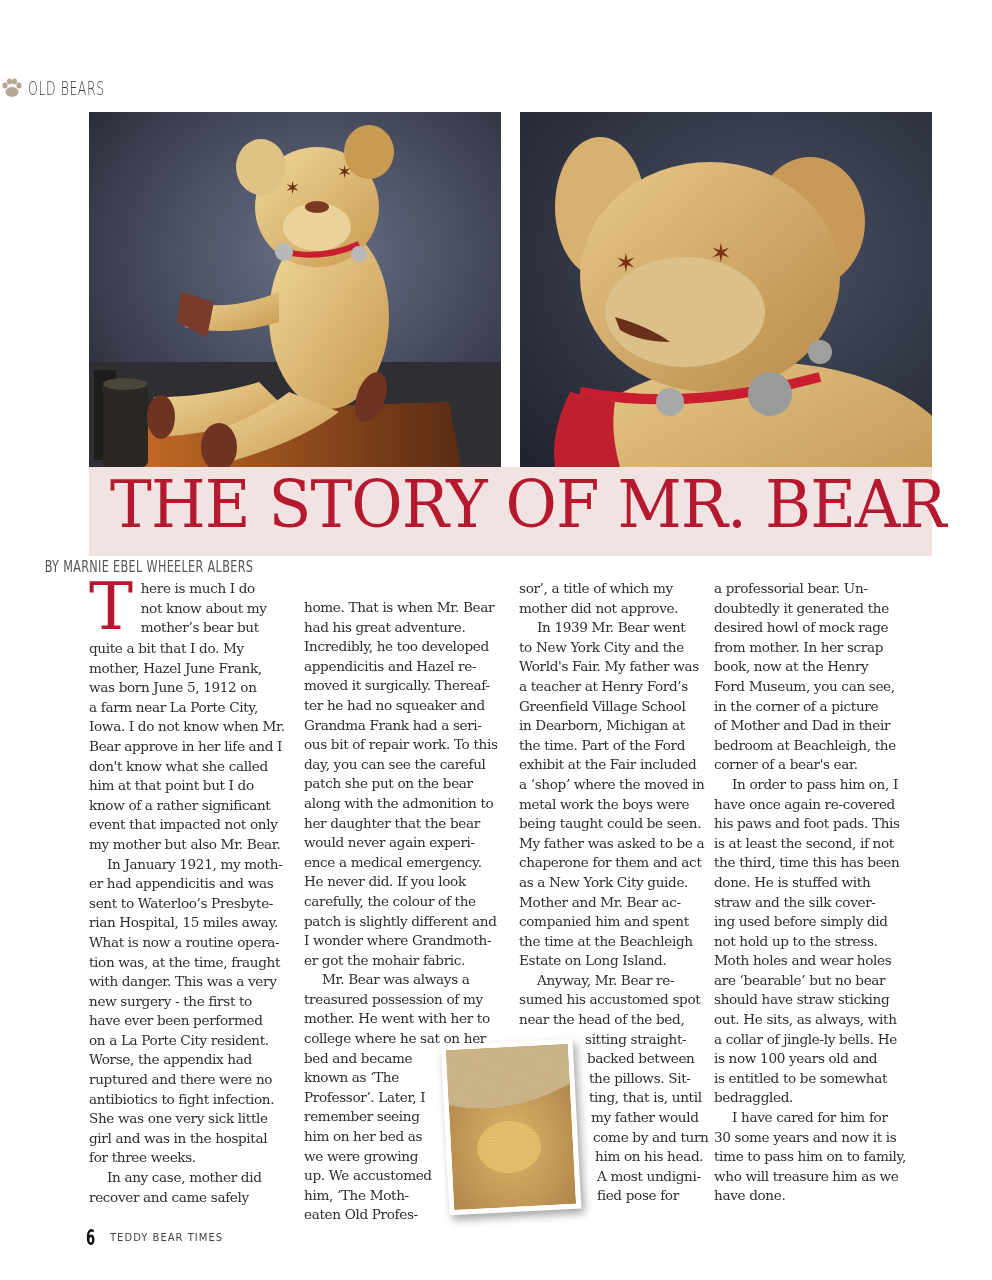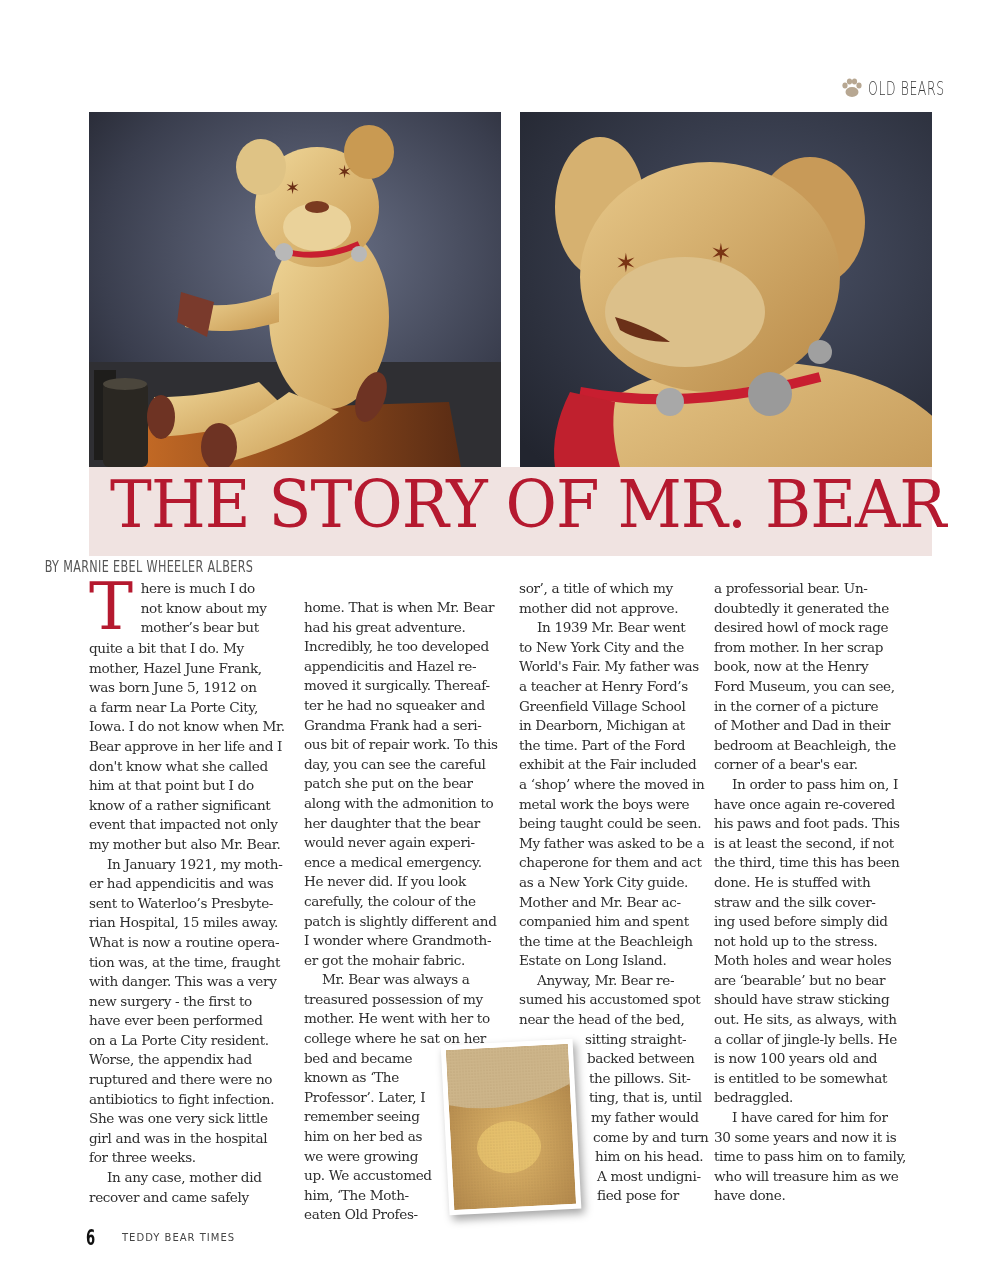--- a/index.html
+++ b/index.html
@@ -1,18 +1,18 @@
 <!DOCTYPE html>
 <html><head>
 <meta charset="utf-8">
 <style>
   html, body { margin: 0; padding: 0; background: #ffffff; }
   body { width: 992px; height: 1280px; position: relative; overflow: hidden; font-family: "DejaVu Serif", serif; color: #2b2b2b; }
 
-  .section-head { position: absolute; left: 0; width: 992px; top: 76px; text-align: right; height: 30px; }
+  .section-head { position: absolute; left: 0; width: 992px; top: 76px; text-align: left; height: 30px; }
   .section-head .paw { display: inline-block; width: 24px; height: 24px; vertical-align: middle; margin-right: 4px; }
   .section-head .label { display: inline-block; vertical-align: middle; font-family: "DejaVu Sans", sans-serif; font-size: 20px; letter-spacing: 1px; color: #3a3a3a; transform: scaleX(0.62); transform-origin: left center; font-weight: 300; }
 
   .photo { position: absolute; top: 112px; height: 355px; overflow: hidden; }
   .photo svg { width: 100%; height: 100%; display: block; }
   #photo-1 { left: 89px; width: 412px; }
   #photo-2 { left: 520px; width: 412px; }
 
   .title-band { position: absolute; left: 89px; top: 467px; width: 843px; height: 89px; background: #f0e3e1; }
   .title-band .title { position: absolute; left: 0; right: 0; top: 4px; text-align: center; font-family: "DejaVu Serif", serif; font-size: 66px; line-height: 68px; color: #b5192f; font-weight: 300; letter-spacing: -1px; transform: scaleX(0.95); transform-origin: center; white-space: nowrap; }
@@ -27,21 +27,21 @@
   #col-3 { left: 519px; }
   #col-4 { left: 714px; }
   .line { display: block; white-space: nowrap; }
   .dropcap { float: left; font-size: 66px; line-height: 52px; color: #b5192f; margin: 2px 8px 0 0; height: 58px; font-family: "DejaVu Serif", serif; }
 
   .inset-photo { position: absolute; left: 445px; top: 1042px; width: 122px; height: 160px; background: #fff; padding: 5px; transform: rotate(-3deg); box-shadow: 3px 5px 8px rgba(0,0,0,0.35); }
   .inset-photo svg { width: 122px; height: 160px; display: block; }
 
   .folio { position: absolute; left: 86px; top: 1225px; height: 28px; }
   .folio .num { font-family: "DejaVu Sans", sans-serif; font-size: 22px; font-weight: bold; color: #111; display: inline-block; transform: scaleX(0.6); transform-origin: left; vertical-align: middle; width: 16px; }
-  .folio .pub { font-family: "DejaVu Sans", sans-serif; font-size: 10px; letter-spacing: 1px; color: #444; vertical-align: middle; margin-left: 20px; }
+  .folio .pub { font-family: "DejaVu Sans", sans-serif; font-size: 10px; letter-spacing: 1px; color: #444; vertical-align: middle; margin-left: 8px; }
 </style>
 </head>
 <body>
 
 <div class="section-head">
   <span class="paw">
     <svg viewBox="0 0 24 24" width="24" height="24">
       <ellipse cx="12" cy="16" rx="6.5" ry="5" fill="#b7a792"></ellipse>
       <ellipse cx="5" cy="9.5" rx="2.6" ry="3" fill="#b7a792"></ellipse>
       <ellipse cx="9.5" cy="5.5" rx="2.6" ry="3" fill="#b7a792"></ellipse>

